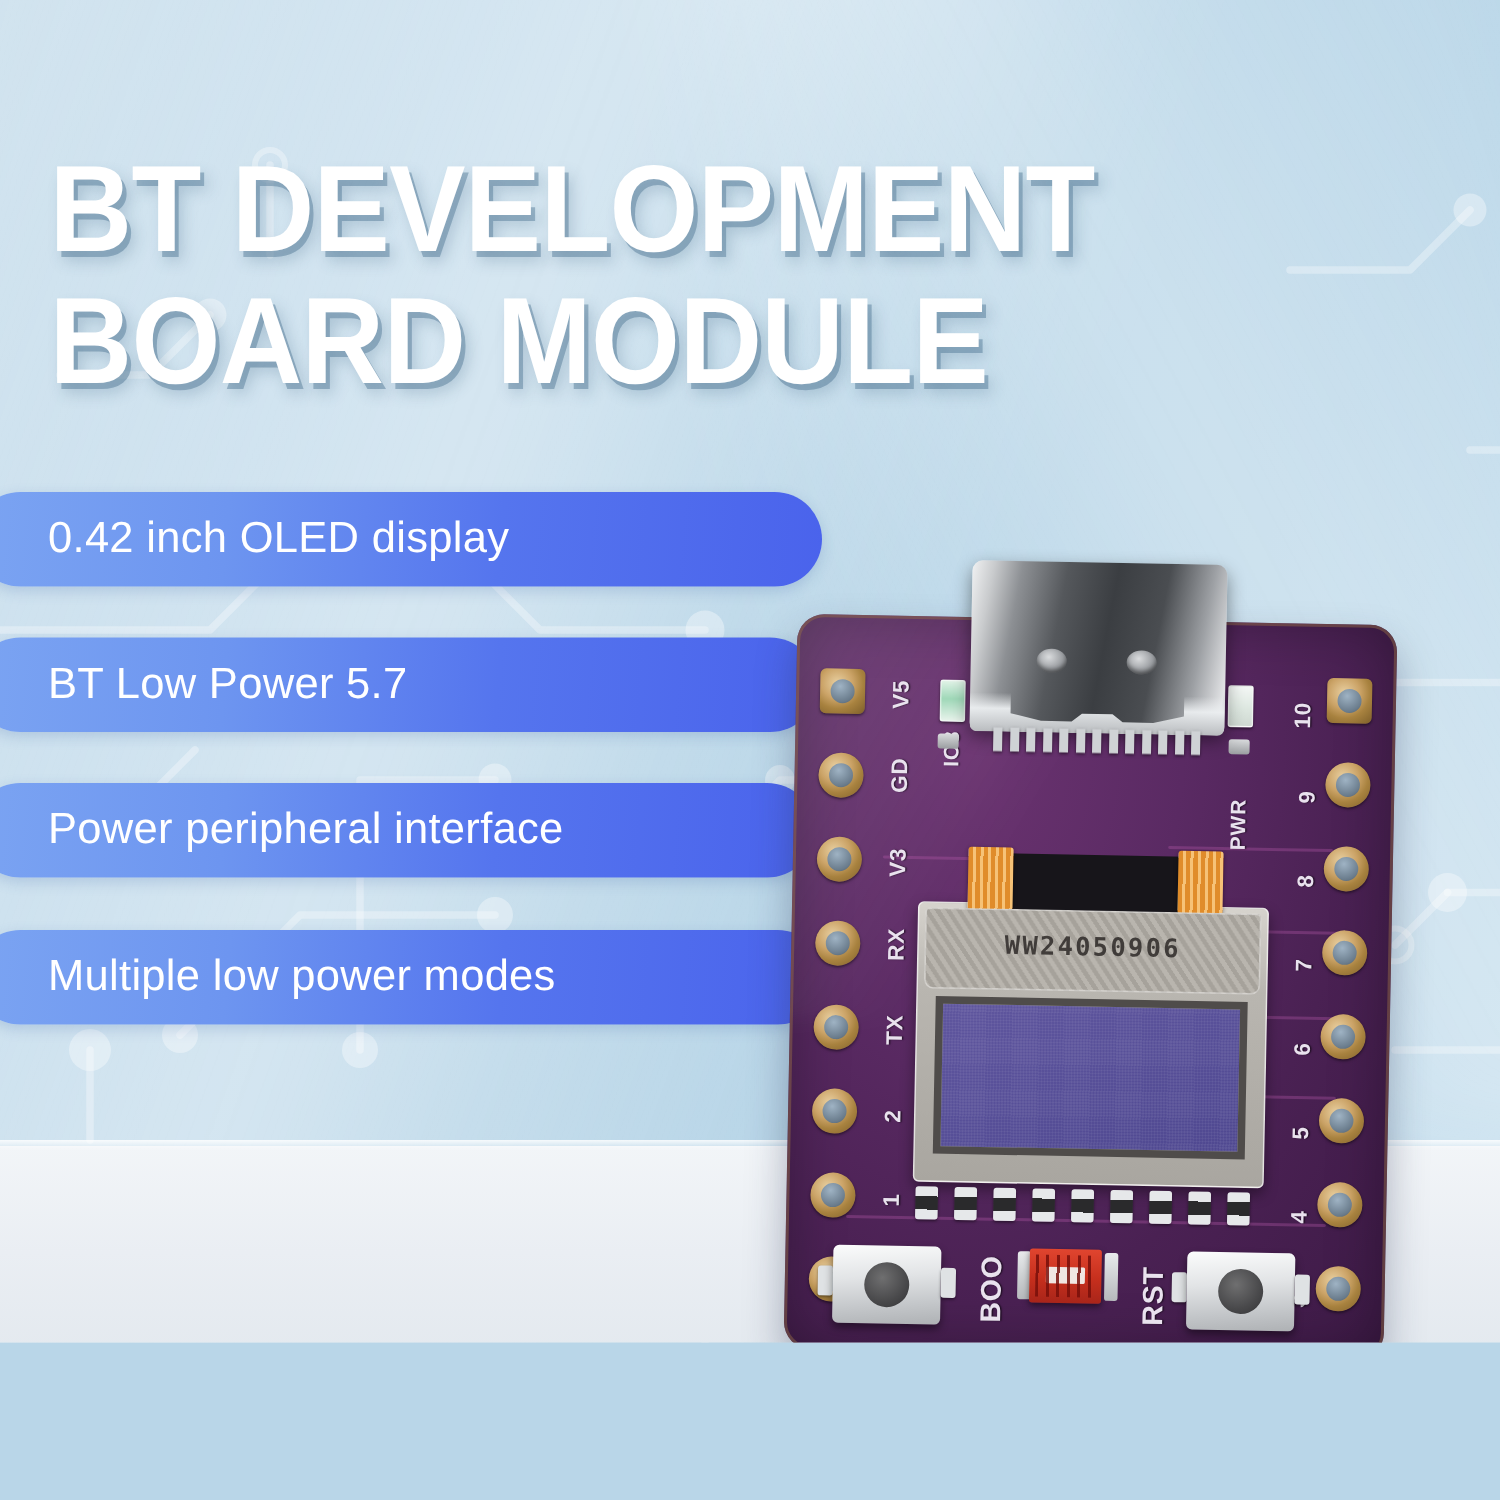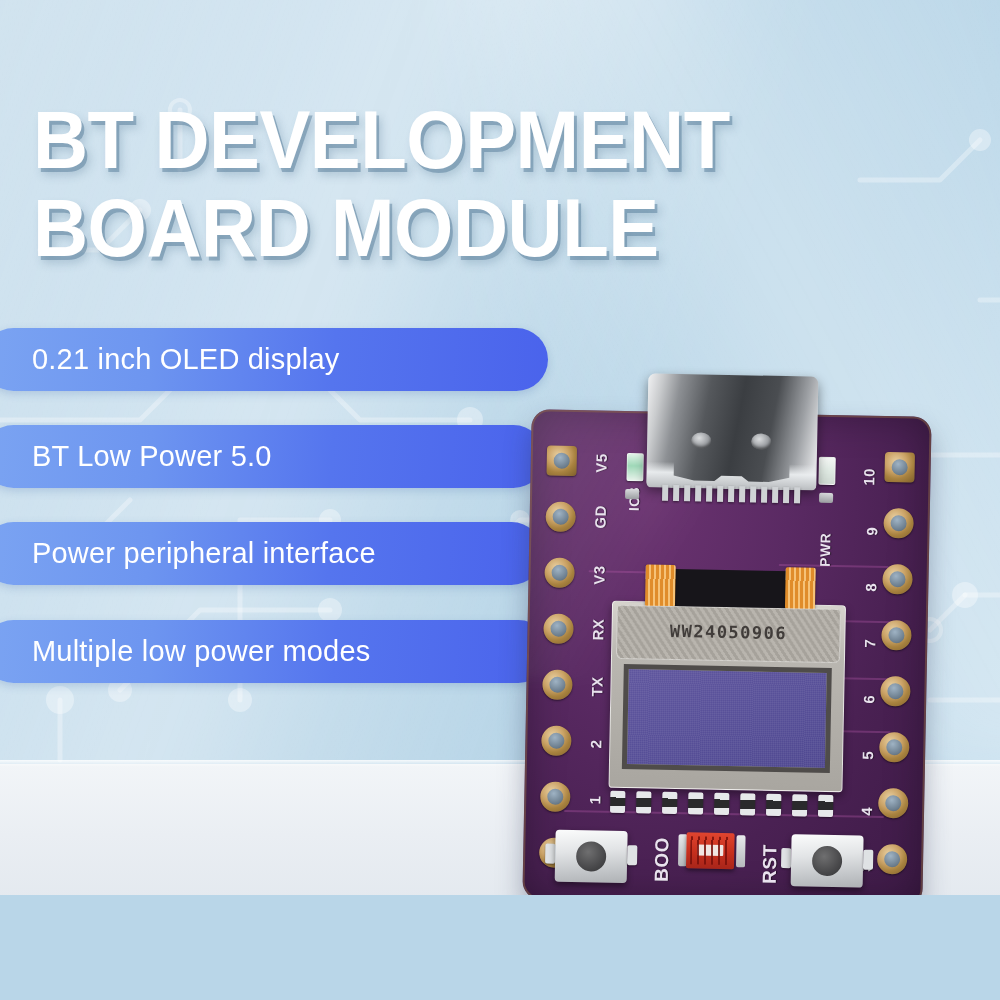--- a/index.html
+++ b/index.html
@@ -291,24 +291,24 @@
     </g>
   </svg>
 
   <div class="bg-floor"></div>
   <div class="bg-floor-edge"></div>
 
   <div class="headline">BT DEVELOPMENT
 BOARD MODULE</div>
 
   <div class="pill" style="top:328px;width:490px;">
-    <span>0.21 inch OLED display</span>
+    <span>0.42 inch OLED display</span>
   </div>
   <div class="pill" style="top:425px;width:487px;">
-    <span>BT Low Power 5.0</span>
+    <span>BT Low Power 5.7</span>
   </div>
   <div class="pill" style="top:522px;width:485px;">
     <span>Power peripheral interface</span>
   </div>
   <div class="pill" style="top:620px;width:492px;">
     <span>Multiple low power modes</span>
   </div>
 
   <div id="board-wrap">
     <div id="board">

